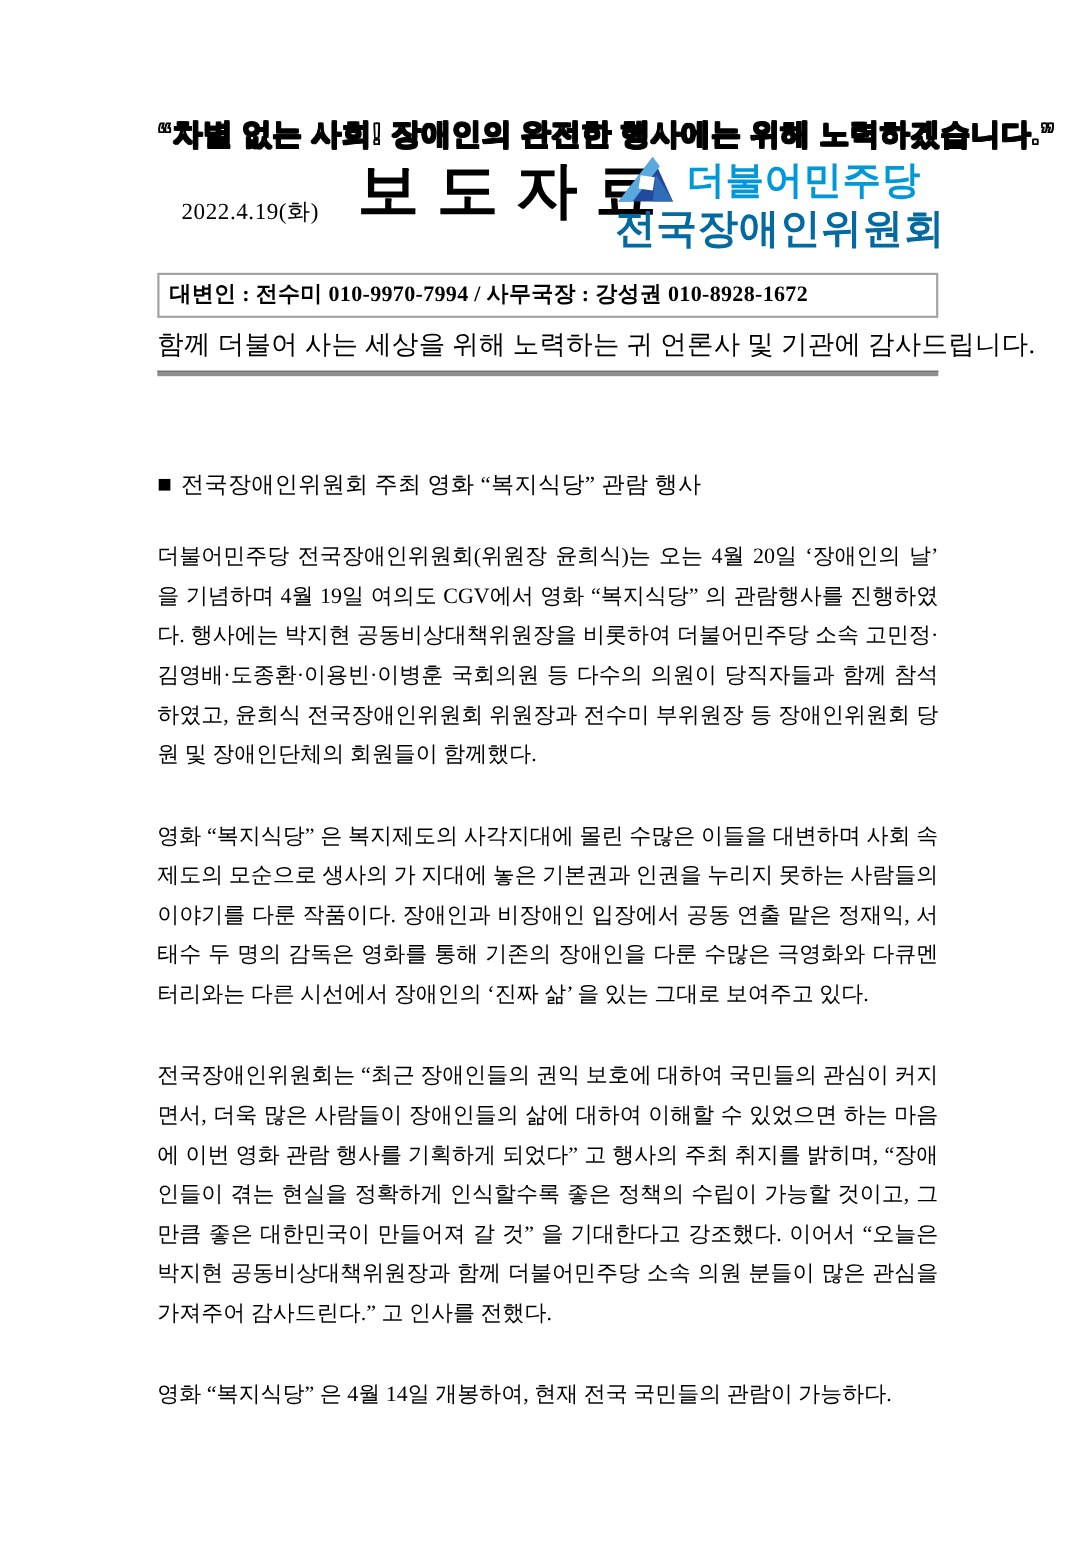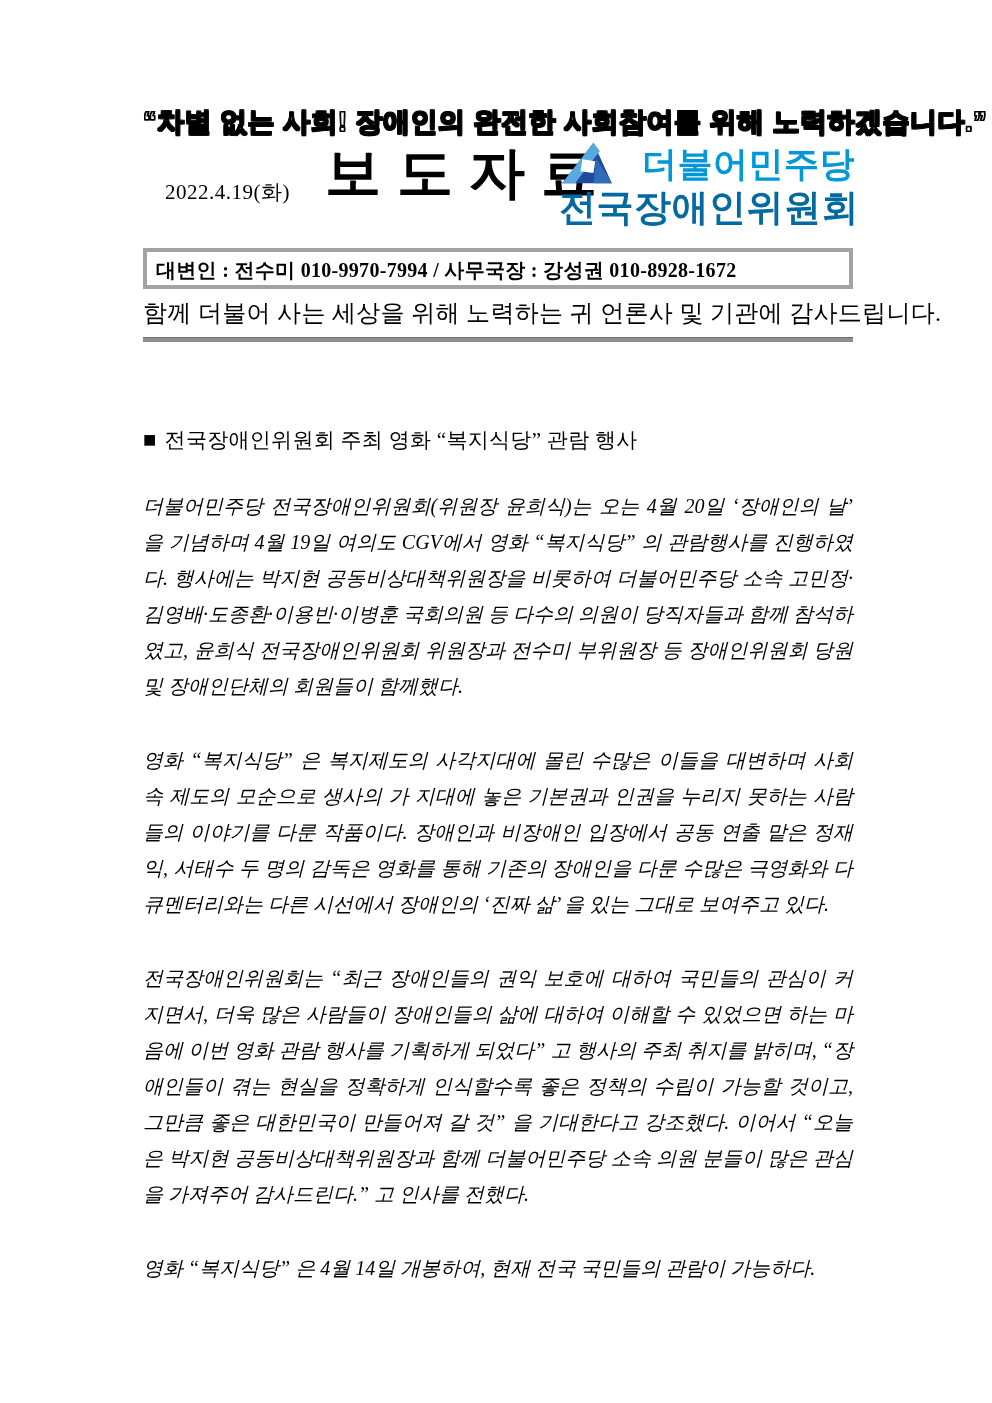--- a/index.html
+++ b/index.html
@@ -56,42 +56,42 @@
   .org {
     position: absolute;
     right: -6px;
     top: -6px;
     text-align: left;
     font-family: "Liberation Sans", "DejaVu Sans", sans-serif;
   }
   .party-row {
     display: flex;
     align-items: center;
-    gap: 27px;
+    gap: 9px;
   }
   .party-logo { display: block; }
   .party-name {
     font-size: 35px;
     font-weight: 800;
     color: #0098d8;
     letter-spacing: 0.5px;
     line-height: 1;
   }
   .committee {
     font-size: 37px;
     font-weight: 800;
     color: #0369a1;
     letter-spacing: 0.5px;
     margin-top: 3px;
     line-height: 1;
   }
   
   .contact-box {
     margin-top: 14px;
-    border: 4px solid #a3a3a3;
+    border: 2px solid #a3a3a3;
     height: 41px;
     line-height: 37px;
     padding-left: 9px;
     font-size: 20px;
     font-weight: 600;
     letter-spacing: 0.3px;
     white-space: nowrap;
   }
   .greeting {
     margin-top: 8px;
@@ -116,30 +116,29 @@
     font-size: 22px;
     margin-right: 8px;
   }
   
   .body-text p {
     font-size: 20px;
     line-height: 36px;
     text-align: justify;
     word-break: break-all;
     margin-top: 34px;
-    font-style: italic;
   }
   .body-text p + p { margin-top: 38px; }
 </style>
 </head>
 <body>
 
 <div class="page">
 
-  <div class="slogan">“차별 없는 사회! 장애인의 완전한 사회참여를 위해 노력하겠습니다.”</div>
+  <div class="slogan">“차별 없는 사회! 장애인의 완전한 행사에는 위해 노력하겠습니다.”</div>
 
   <div class="header">
     <div class="date">2022.4.19(화)</div>
     <div class="title">보도자료</div>
     <div class="org">
       <div class="party-row">
         <span>
           <svg class="party-logo" width="56" height="46" viewBox="0 0 60 50" aria-hidden="true">
             <polygon points="3,47 37,3 57,47" fill="#1f4a9e"></polygon>
             <polygon points="3,47 37,3 44,12 17,47" fill="#58a9de"></polygon>

